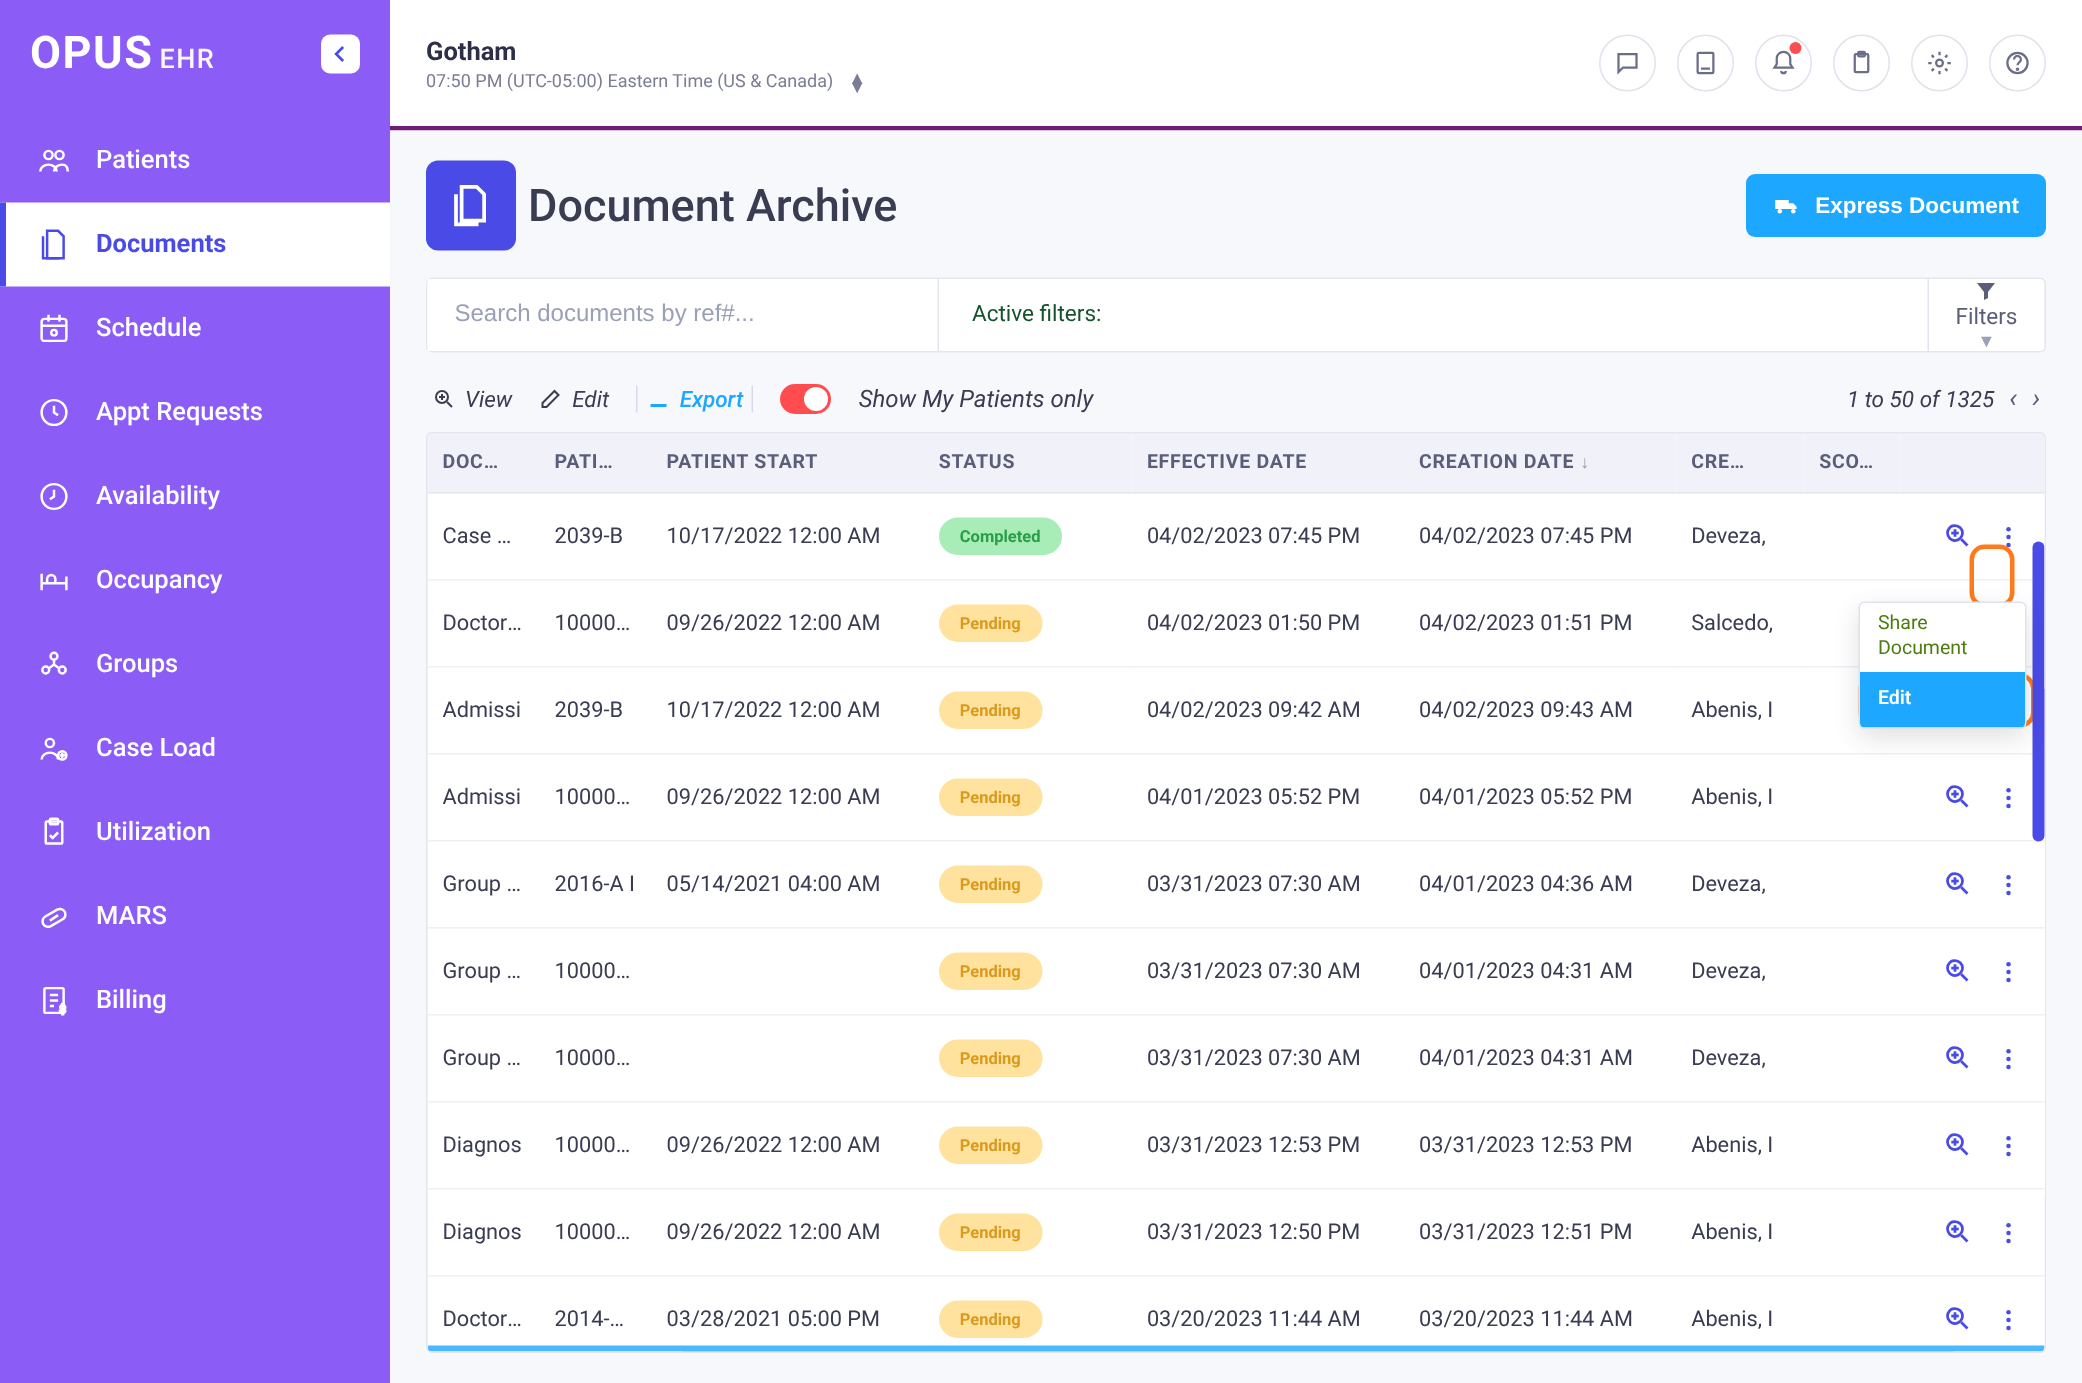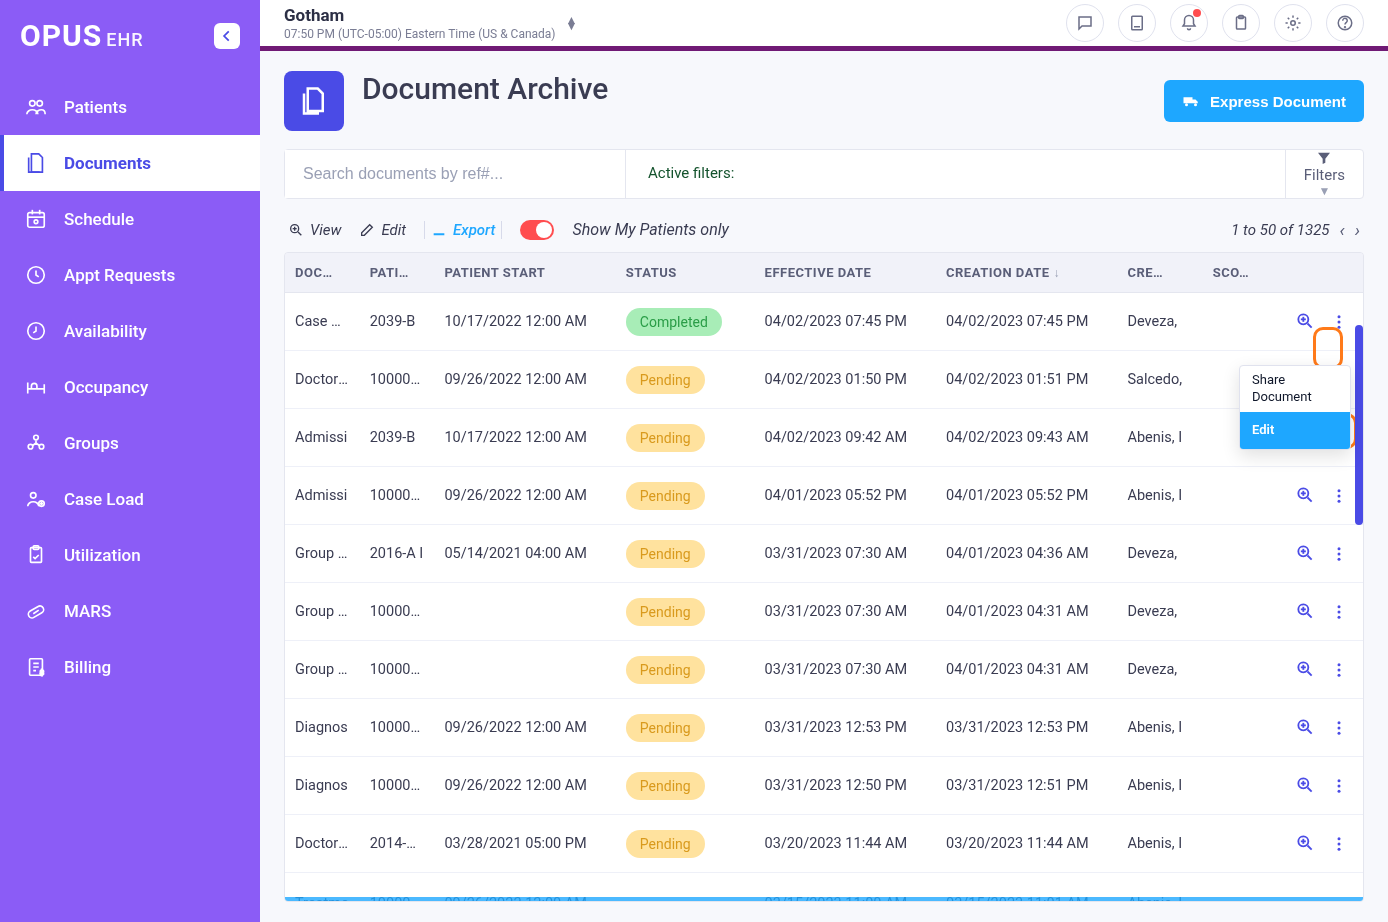--- a/index.html
+++ b/index.html
@@ -16,40 +16,40 @@
   .nav { list-style:none; margin-top:8px; }
   .nav-item { display:flex; align-items:center; gap:16px; padding:16px 24px; font-size:17px; font-weight:500; cursor:pointer; }
   .nav-item .nav-icon { width:24px; height:24px; display:flex; align-items:center; justify-content:center; }
   .nav-item.active { background:#fff; color:#4a4be6; font-weight:700; border-left:4px solid #4a4be6; padding-left:20px;}
   .nav-item.active .nav-icon svg { stroke:#4a4be6; }
 
   
   .main { flex:1; display:flex; flex-direction:column; background:#fff; }
 
   
-  .header { display:flex; align-items:center; padding:4px 24px; border-bottom:5px solid #701a75; }
+  .header { display:flex; align-items:flex-end; padding:23px 24px; border-bottom:3px solid #701a75; }
   .org-block { flex:0 0 auto; }
   .org-name { font-weight:700; font-size:17px; color:#2c2f45; }
   .org-tz { font-size:12px; color:#7a7d94; margin-top:2px; }
   .org-caret { margin-left:10px; color:#7a7d94; cursor:pointer; font-size:12px; display:flex; flex-direction:column; line-height:6px;}
   .header-spacer { flex:1; }
   .hicons { display:flex; gap:14px; align-items:center; }
   .hicon { width:38px; height:38px; border:1px solid #e0e2ee; border-radius:50%; display:flex; align-items:center; justify-content:center; color:#6b6e87; cursor:pointer; position:relative;}
   .hicon .dot { position:absolute; top:4px; right:6px; width:8px; height:8px; border-radius:50%; background:#ff4d4f; }
   .user-chip { display:flex; align-items:center; gap:10px; border:1px solid #e0e2ee; border-radius:22px; padding:4px 10px 4px 4px; margin-left:10px; cursor:pointer;}
   .avatar { width:36px; height:36px; border-radius:50%; background: radial-gradient(circle at 50% 35%, #e7c9b8 0 45%, #6b3f2e 46% 100%); position:relative;}
   .presence { position:absolute; bottom:0; right:0; width:10px; height:10px; background:#3ecf4a; border:2px solid #fff; border-radius:50%; }
   .user-name { font-weight:600; font-size:14px; color:#2c2f45;}
   .user-role { font-size:12px; color:#9aa0b5;}
   .chev { color:#9aa0b5; margin-left:4px; font-size:18px;}
 
   
   .content { flex:1; padding:20px 24px; background:#f7f8fc; overflow:hidden; display:flex; flex-direction:column; position:relative;}
   .page-header { display:flex; align-items:center; justify-content:space-between; margin-bottom:18px;}
-  .page-title-wrap { display:flex; gap:18px;}
+  .page-title-wrap { display:flex; align-items:center; gap:8px;}
   .page-icon { width:60px; height:60px; background:#4a4be6; border-radius:8px; display:flex; align-items:center; justify-content:center;}
   .page-icon svg { width:30px; height:30px; fill:#fff; }
   .page-title { font-size:30px; font-weight:500; color:#3a3c52;}
   .express-btn { background:#1ea7ff; color:#fff; border:none; border-radius:6px; padding:12px 18px; font-size:15px; font-weight:600; display:flex; align-items:center; gap:10px; cursor:pointer;}
 
   .filter-bar { display:flex; align-items:stretch; background:#fff; border:1px solid #e4e6ef; border-radius:4px; margin-bottom:14px;}
   .search-input { flex:0 0 340px; border:none; padding:14px 18px; font-size:16px; color:#555; outline:none;}
   .search-input::placeholder{color:#9aa0b5;}
   .active-filters { flex:1; border-left:1px solid #e4e6ef; padding:14px 22px; color:#14532d; font-size:15px;}
   .filters-btn { display:flex; align-items:center; gap:0; padding:0 18px; border-left:1px solid #e4e6ef; color:#5a5e78; font-size:15px; cursor:pointer;flex-direction:column;}
@@ -65,32 +65,32 @@
 
   
   .table-wrap { background:#fff; border:1px solid #e4e6ef; border-radius:4px; overflow:auto; position:relative; flex:1;}
   table { width:100%; border-collapse:collapse; }
   thead th { text-align:left; font-size:13px; font-weight:700; color:#5a5e78; padding:12px 10px; background:#f1f2f9; border-bottom:1px solid #e4e6ef; white-space:nowrap; letter-spacing:.5px;}
   tbody td { padding:14px 10px; border-bottom:1px solid #eef0f8; font-size:14.5px; color:#3a3c52; white-space:nowrap; overflow:hidden; text-overflow:ellipsis; max-width:0;}
   .col-doc{width:70px;} .col-pat{width:70px;} .col-start{width:170px;} .col-status{width:130px;}
   .col-eff{width:170px;} .col-create{width:170px;} .col-creator{width:80px;} .col-scope{width:60px;}
   .col-actions{width:90px;}
   td.actions { text-align:right; overflow:visible; position:relative;}
-  .status-badge { display:inline-block; padding:6px 14px; border-radius:18px; font-size:14px; font-weight:400;}
+  .status-badge { display:inline-block; padding:6px 14px; border-radius:18px; font-size:11px; font-weight:700;}
   .status-completed { background:#a8edb7; color:#2a9d47;}
   .status-pending { background:#ffe29e; color:#d99a1d;}
   .row-action { display:inline-flex; align-items:center; justify-content:center; width:28px; height:28px; color:#4a4be6; cursor:pointer; margin-left:6px;}
   .sort-ind { color:#9aa0b5; font-size:12px; margin-left:4px;}
 
   
   .hl { position:absolute; border:3px solid #ff7a1a; border-radius:10px; pointer-events:none;}
   .hl-dots { top:74px; right:20px; width:30px; height:42px;}
   .hl-edit { top:160px; right:6px; width:118px; height:36px;}
   .dropdown { position:absolute; top:112px; right:12px; width:112px; background:#fff; border:1px solid #e0e2ee; border-radius:4px; box-shadow:0 6px 18px rgba(0,0,0,.12); z-index:5; overflow:hidden;}
-  .dropdown .ditem { padding:6px 12px; font-size:13px; color:#0f172a; cursor:pointer; line-height:1.3;}
+  .dropdown .ditem { padding:6px 12px; font-size:13px; color:#4d7c0f; cursor:pointer; line-height:1.3;}
   .dropdown .ditem.primary { background:#1ea7ff; color:#fff; font-weight:600; padding:10px 12px;}
 
   .bottom-bar { position:absolute; bottom:0; left:0; right:0; height:4px; background:#1ea7ff; opacity:.8;}
   .scroll-stub { position:absolute; top:72px; right:0; width:8px; height:200px; background:#4a4be6; border-radius:4px;}
 
   svg { overflow:visible; }
 </style>
 </head>
 <body>
 

